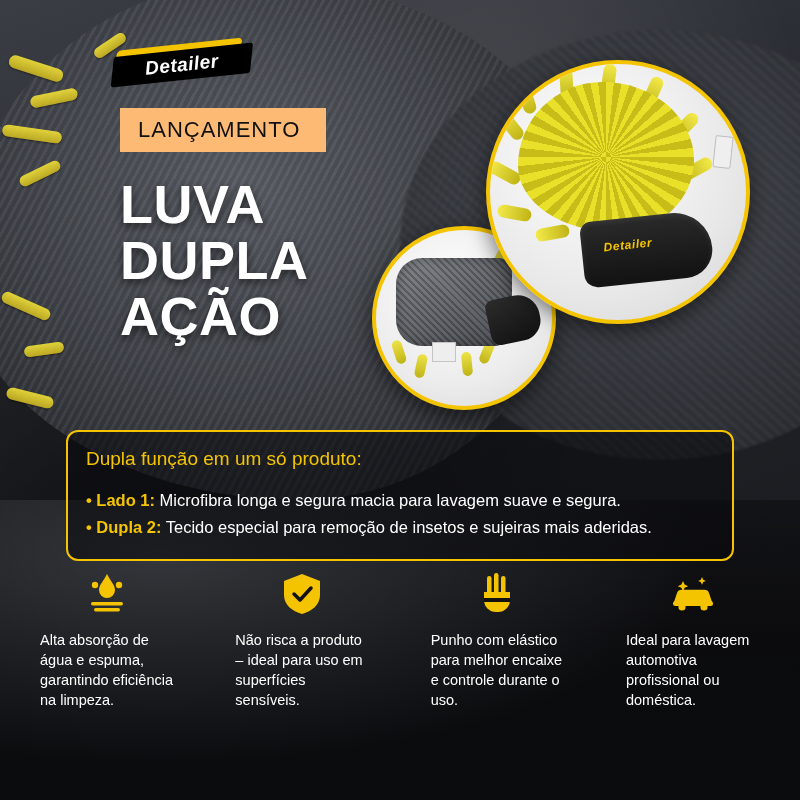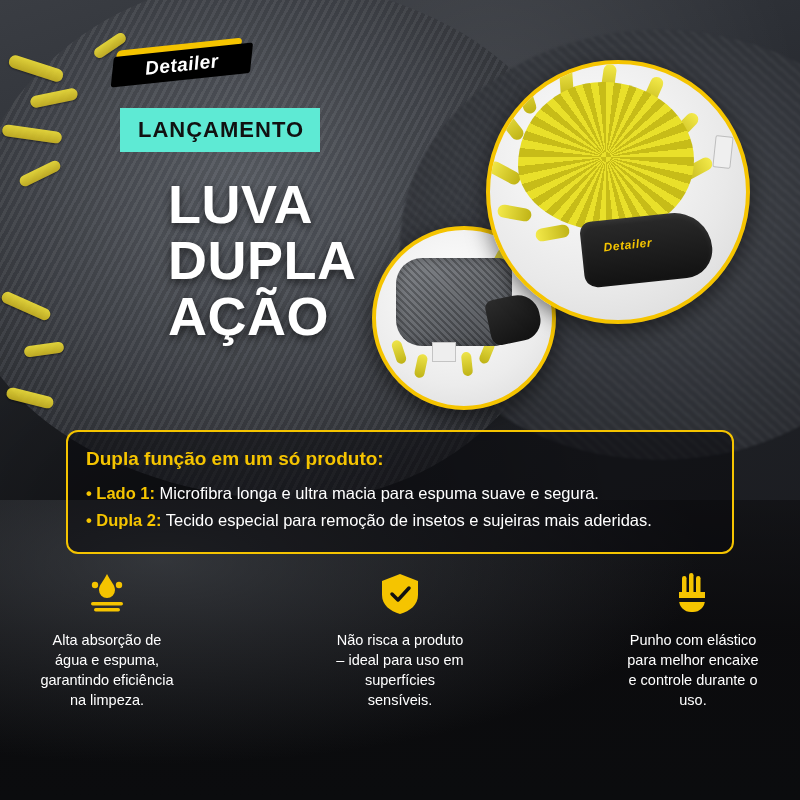--- a/index.html
+++ b/index.html
@@ -109,38 +109,37 @@
     background: #f5c400;
     border-radius: 6px;
     transform: skewX(-18deg);
   }
 
   
   .badge {
     position: absolute;
     left: 120px;
     top: 108px;
-    background: #5eead4;
+    background: #fdba74;
     color: #111;
-    font-weight: 700;
+    font-weight: 400;
     font-size: 22px;
     letter-spacing: 1px;
-    padding: 9px 16px 9px 18px;
+    padding: 9px 26px 9px 18px;
   }
   .title {
     position: absolute;
     left: 120px;
     top: 176px;
     color: #ffffff;
     font-weight: 800;
     font-size: 54px;
     line-height: 56px;
     letter-spacing: 0.5px;
     text-shadow: 0 3px 8px rgba(0,0,0,0.6);
-    margin-left: 48px;
   }
   .title span { display: block; }
   .ref {
     position: absolute;
     left: 122px;
     top: 380px;
     color: #ffffff;
     font-size: 21px;
     font-weight: 400;
     letter-spacing: 0.5px;
@@ -254,23 +253,23 @@
     top: 430px;
     width: 668px;
     border: 2px solid #f5c400;
     border-radius: 12px;
     background: rgba(10,10,12,0.55);
     padding: 16px 18px 18px 18px;
     box-sizing: border-box;
   }
   .feature-title {
     color: #f5c400;
-    font-weight: 700;
+    font-weight: 400;
     font-size: 19px;
-    margin-bottom: 10px;
+    margin-bottom: 17px;
   }
   .feature-line {
     color: #ffffff;
     font-size: 16.5px;
     line-height: 27px;
     white-space: nowrap;
   }
   .feature-line .lead {
     color: #f5c400;
     font-weight: 700;
@@ -280,21 +279,21 @@
   .benefits {
     position: absolute;
     left: 40px;
     top: 570px;
     width: 720px;
     display: flex;
     justify-content: space-between;
   }
   .benefit {
     width: 134px;
-    text-align: center;
+    text-align: left;
     color: #ffffff;
   }
   .benefit .ico {
     height: 48px;
     display: flex;
     align-items: center;
     justify-content: center;
     margin-bottom: 12px;
   }
   .benefit .txt {
@@ -360,21 +359,21 @@
     <div class="mitt-body"></div>
     <div class="cuff">
       <div class="cuff-label">Detailer</div>
     </div>
     <div class="tag"></div>
   </div>
 
   <div class="feature-box">
     <div class="feature-title">Dupla função em um só produto:</div>
     <div class="feature-line">
-      <span class="lead">• Lado 1:</span><span> Microfibra longa e ultra macia para espuma suave e segura.</span>
+      <span class="lead">• Lado 1:</span><span> Microfibra longa e segura macia para lavagem suave e segura.</span>
     </div>
     <div class="feature-line">
       <span class="lead">• Dupla 2:</span><span> Tecido especial para remoção de insetos e sujeiras mais aderidas.</span>
     </div>
   </div>
 
   <div class="benefits">
 
     <div class="benefit">
       <div class="ico">
@@ -406,15 +405,28 @@
           <rect x="16" y="1" width="4.5" height="21" rx="2.2" fill="#f5c400"></rect>
           <rect x="23" y="4" width="4.5" height="18" rx="2.2" fill="#f5c400"></rect>
           <path d="M6 20 h26 v8 a12 12 0 0 1-12 12 h-2 A12 12 0 0 1 6 28 Z" fill="#f5c400"></path>
           <rect x="6" y="26" width="26" height="4" fill="#111"></rect>
         </svg>
       </div>
       <div class="txt">Punho com elástico para melhor encaixe e controle durante o uso.</div>
     </div>
 
 
+    <div class="benefit">
+      <div class="ico">
+        <svg width="48" height="42" viewBox="0 0 48 42" aria-hidden="true">
+          <path d="M5 29 l3-9 a5 5 0 0 1 4.6-3.2 h22.8 A5 5 0 0 1 40 20 l3 9 z" fill="#f5c400"></path>
+          <rect x="4" y="28" width="40" height="5" rx="2.5" fill="#f5c400"></rect>
+          <circle cx="13" cy="34" r="3.6" fill="#f5c400"></circle>
+          <circle cx="35" cy="34" r="3.6" fill="#f5c400"></circle>
+          <path d="M14 8 l1.6 3.6 3.6 1.6 -3.6 1.6 -1.6 3.6 -1.6 -3.6 -3.6 -1.6 3.6 -1.6 Z" fill="#f5c400"></path>
+          <path d="M33 4 l1.2 2.7 2.7 1.2 -2.7 1.2 -1.2 2.7 -1.2 -2.7 -2.7 -1.2 2.7 -1.2 Z" fill="#f5c400"></path>
+        </svg>
+      </div>
+      <div class="txt">Ideal para lavagem automotiva profissional ou doméstica.</div>
+    </div>
 
   </div>
 </div>
 
 </body></html>

